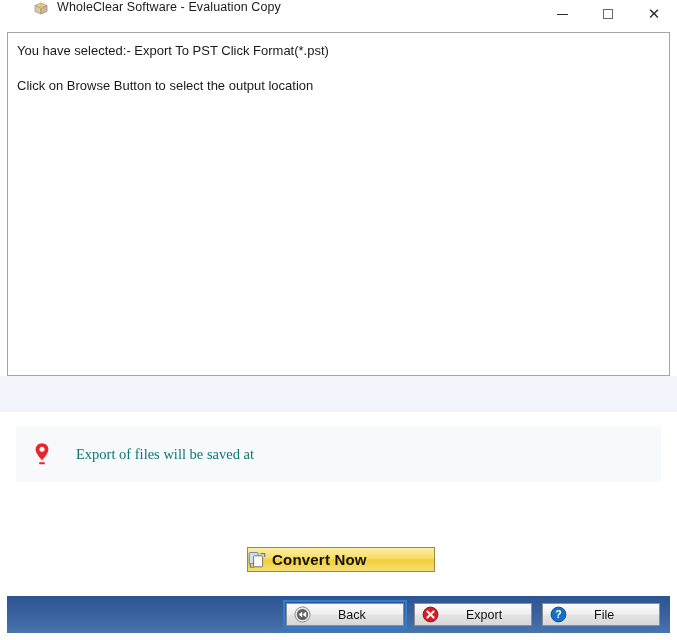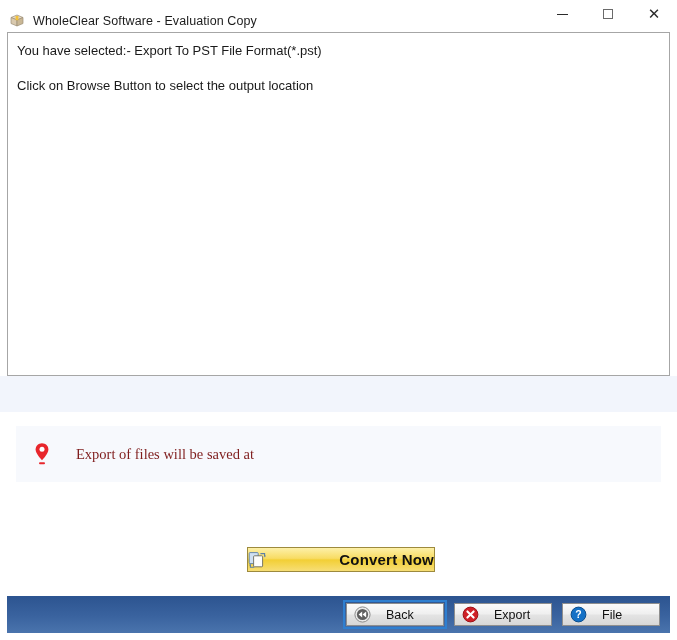--- a/index.html
+++ b/index.html
@@ -22,23 +22,24 @@
     box-sizing: border-box;
     display: flex;
     flex-direction: column;
   }
 
   
   .titlebar {
     height: 28px;
     background: #ffffff;
     display: flex;
-    align-items: flex-end;
-    flex: 0 0 auto;
-    position: relative;
+    align-items: flex-start;
+    flex: 0 0 auto;
+    position: relative;
+    margin-left: 24px;
   }
   .title-icon {
     width: 16px;
     height: 16px;
     margin-left: 9px;
     margin-right: 8px;
     flex: 0 0 auto;
     position: relative;
   }
   .title-text {
@@ -128,21 +129,21 @@
   .pin {
     position: relative;
     width: 16px;
     height: 24px;
     flex: 0 0 auto;
     margin-right: 26px;
   }
   .export-label {
     font-family: "Liberation Serif", serif;
     font-size: 14.5px;
-    color: #7f1d1d;
+    color: #0f766e;
     white-space: nowrap;
   }
   .browse-btn {
     margin-left: auto;
     width: 98px;
     height: 24px;
     border: 1px solid #9a9a9a;
     background: linear-gradient(to bottom, #fdfdfd 0%, #f2f2f2 48%, #e8e8e8 50%, #dedede 100%);
     display: flex;
     align-items: center;
@@ -166,21 +167,21 @@
     position: absolute;
     left: 247px;
     top: 65px;
     width: 188px;
     height: 25px;
     border: 1px solid #9d8a3d;
     box-sizing: border-box;
     background: linear-gradient(to bottom, #fdf0a8 0%, #f8dc63 45%, #f2cf35 52%, #f7de76 100%);
     display: flex;
     align-items: center;
-    justify-content: space-between;
+    justify-content: flex-start;
     gap: 4px;
     cursor: pointer;
   }
   .convert-label {
     font-size: 15px;
     font-weight: bold;
     color: #111111;
     font-family: "Liberation Sans", sans-serif;
     letter-spacing: 0.2px;
   }
@@ -194,29 +195,30 @@
     height: 37px;
     background: linear-gradient(to bottom, #2c5490 0%, #3a639f 55%, #4a74ad 100%);
     display: flex;
     align-items: center;
     justify-content: flex-end;
     padding-right: 10px;
     gap: 10px;
     box-sizing: border-box;
   }
   .navbtn {
-    width: 98px;
+    width: 118px;
     height: 23px;
     border: 1px solid #8e8e8e;
     box-sizing: border-box;
     background: linear-gradient(to bottom, #fbfbfb 0%, #efefef 48%, #e4e4e4 52%, #d7d7d7 100%);
     display: flex;
     align-items: center;
     cursor: pointer;
     position: relative;
+    gap: 12px;
   }
   .navbtn.focused {
     outline: 2px solid #2f7fd0;
     outline-offset: 1px;
   }
   .navbtn .nav-ico {
     margin-left: 7px;
     flex: 0 0 auto;
     display: flex;
     align-items: center;
@@ -253,21 +255,21 @@
         <div class="glyph-max"></div>
       </div>
       <div class="winbtn close">
         <div class="glyph-close">✕</div>
       </div>
     </div>
   </div>
 
   <div class="content-wrap">
     <div class="info-panel">
-      <div class="info-line">You have selected:- Export To PST File Format(*.pst)</div>
+      <div class="info-line">You have selected:- Export To PST Click Format(*.pst)</div>
       <div class="info-line">Click on Browse Button to select the output location</div>
     </div>
   </div>
 
   <div class="band"></div>
   <div class="band-white"></div>
 
   <div class="export-wrap">
     <div class="export-row">
       <div class="pin">

